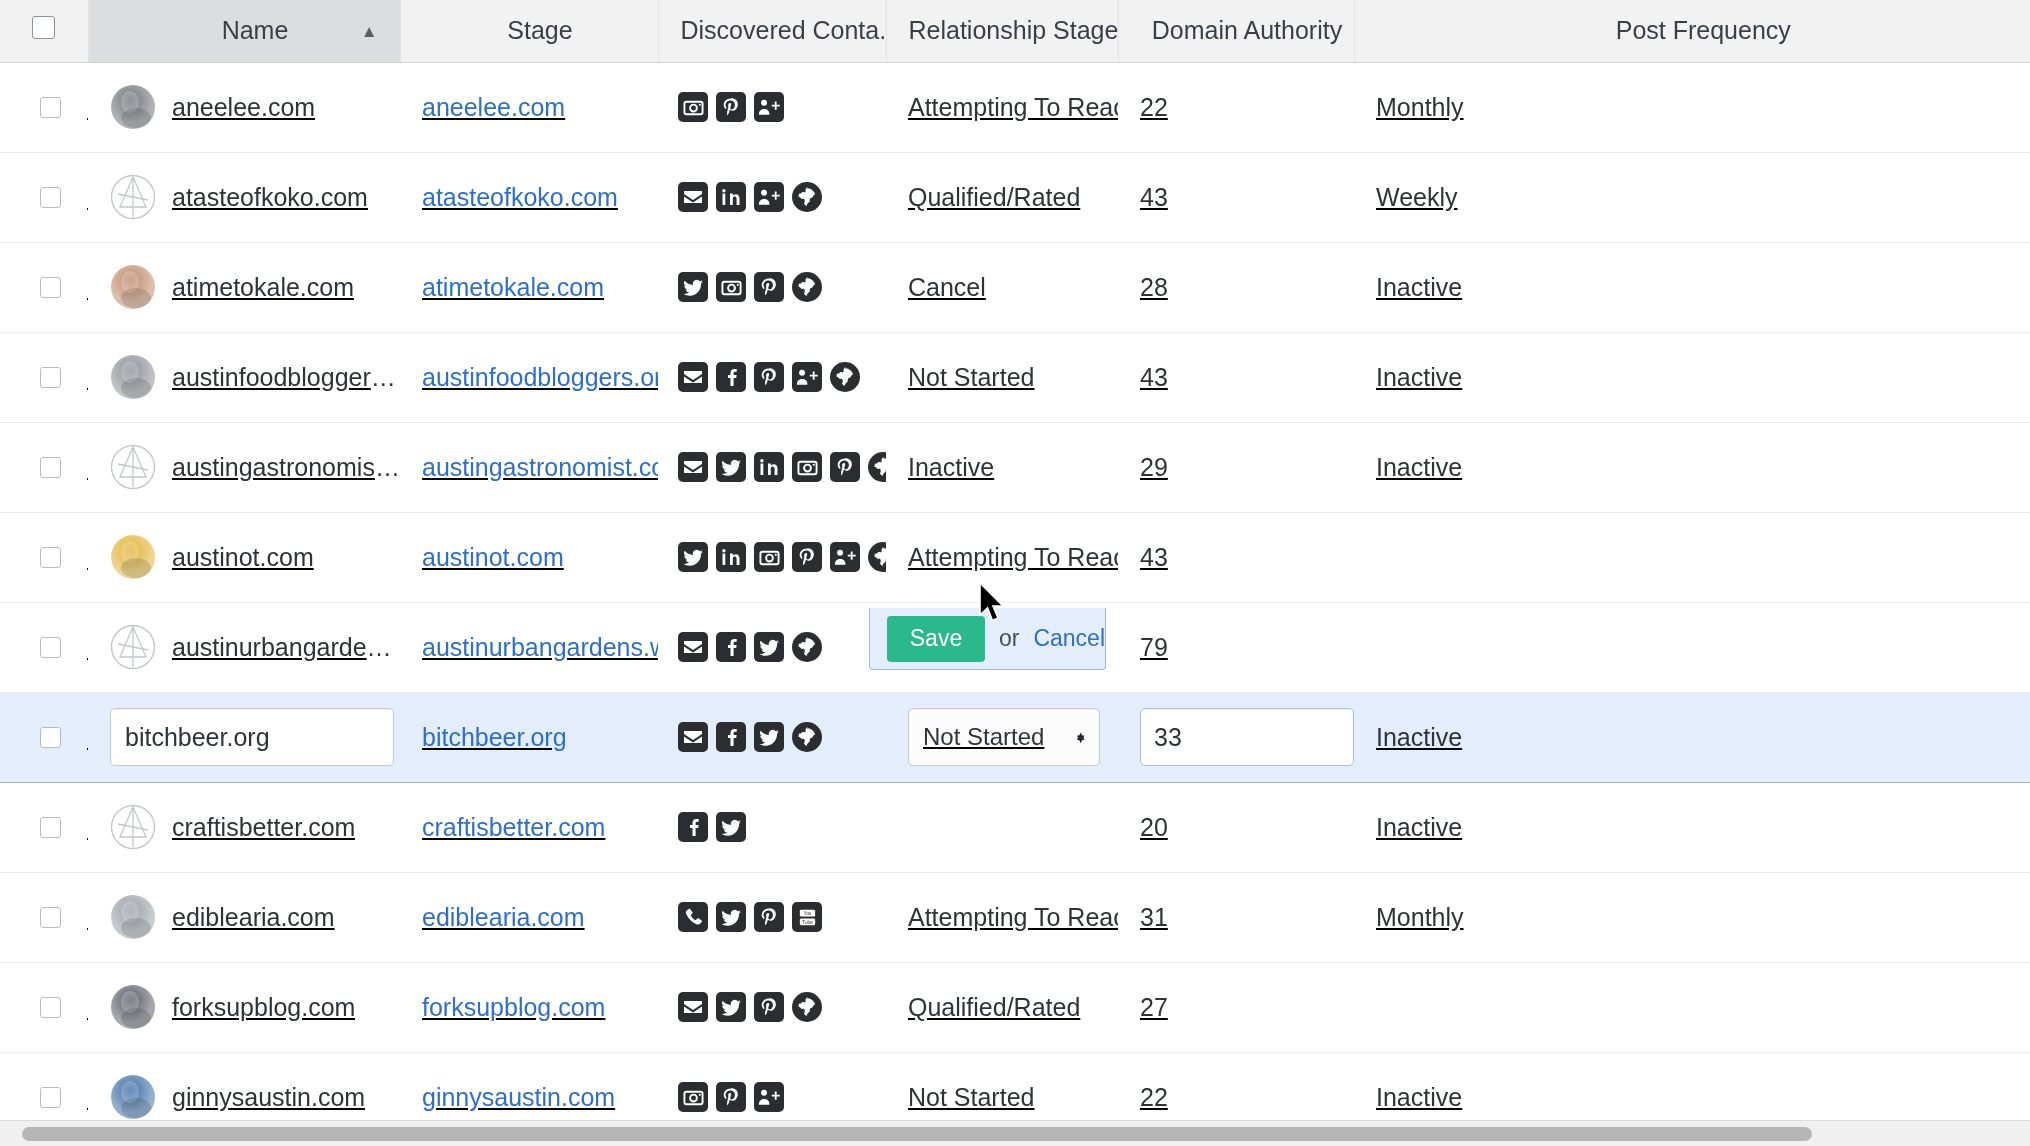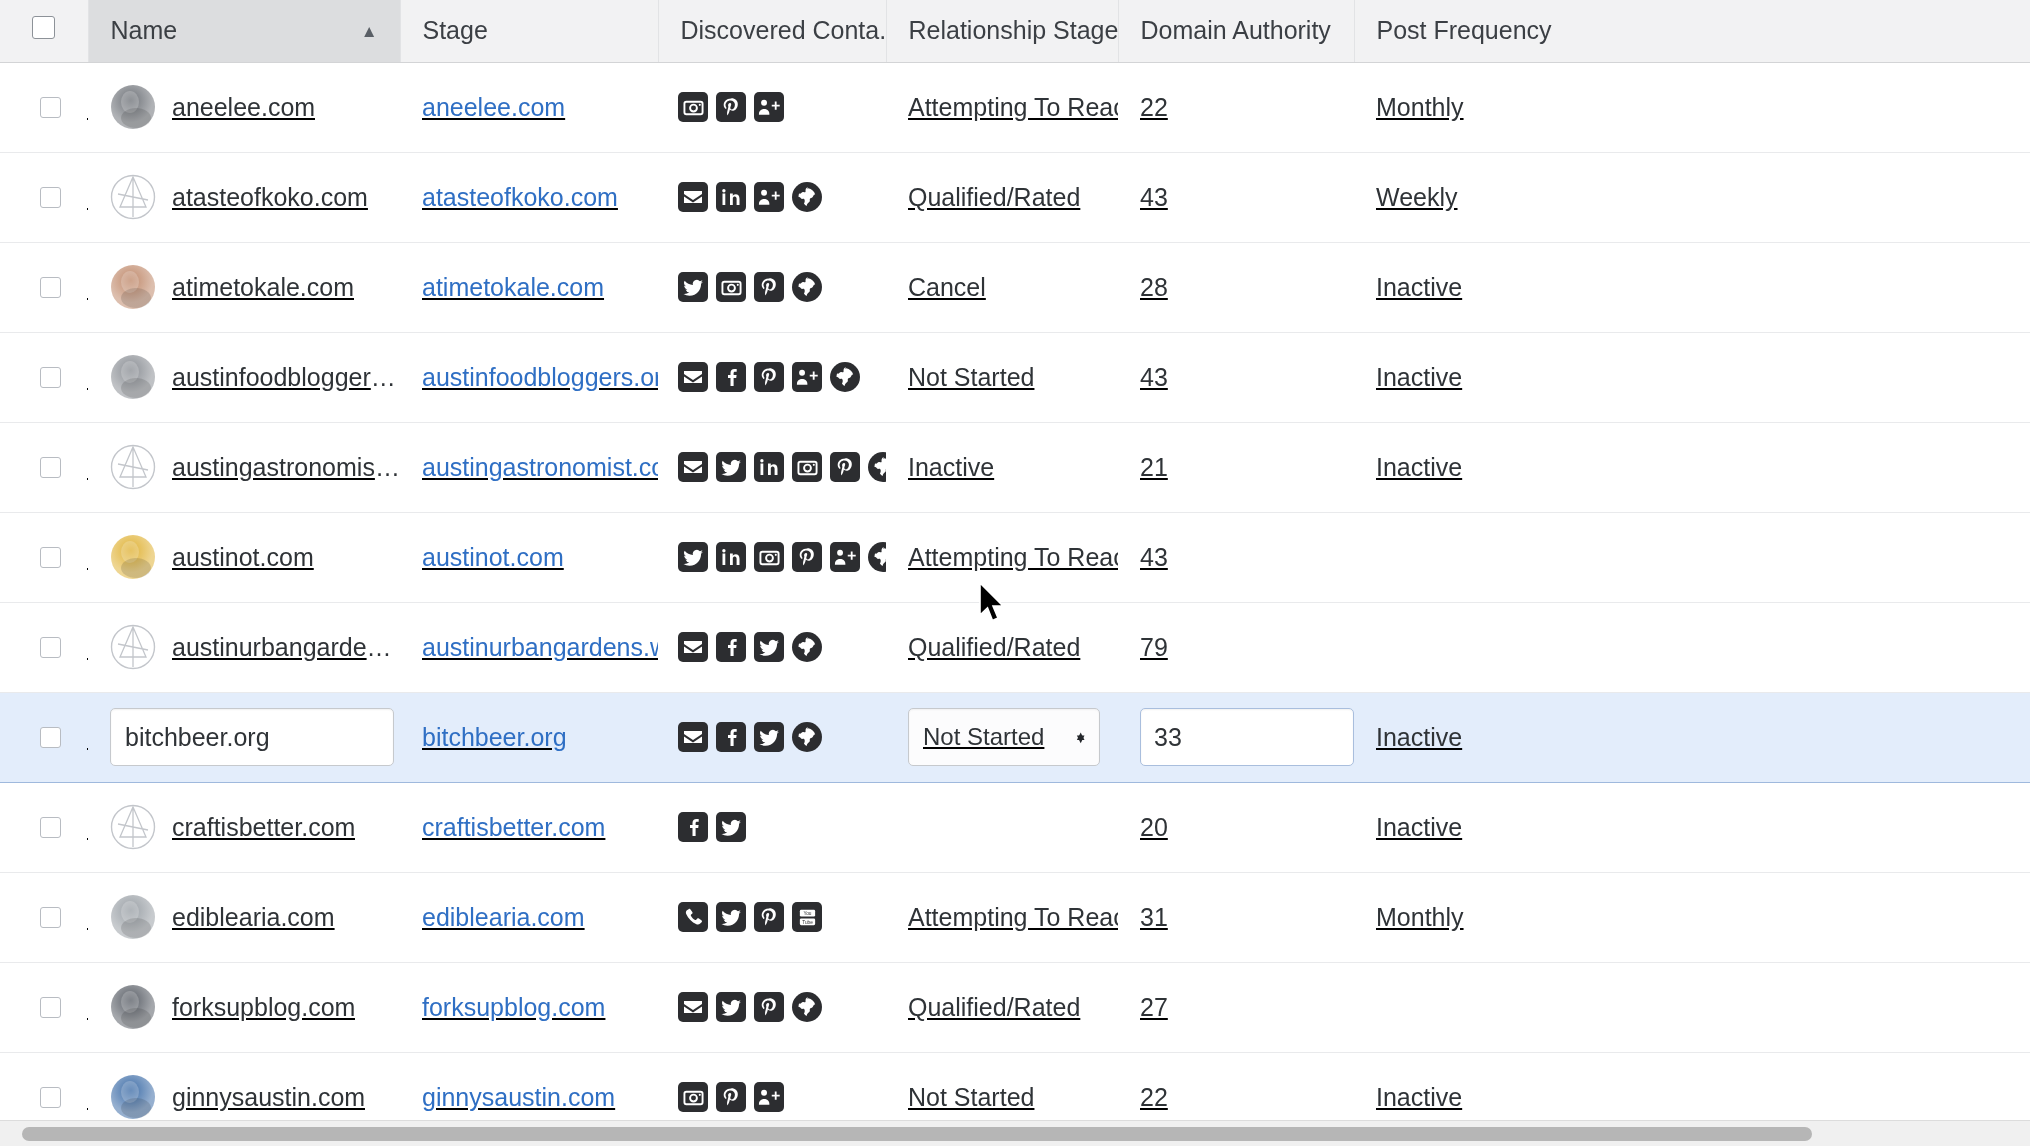--- a/index.html
+++ b/index.html
@@ -23,21 +23,21 @@
 
   
   thead th {
     height: 62px;
     background: #f2f2f3;
     border-bottom: 1px solid #d3d4d6;
     border-right: 1px solid #e2e3e5;
     font-size: 25px;
     font-weight: normal;
     color: #3b3f44;
-    text-align: left;
+    text-align: center;
     padding: 0 0 0 22px;
     vertical-align: middle;
     white-space: nowrap;
     position: relative;
   }
   thead th.sorted { background: #dcdddf; }
   thead th.th-check { padding-left: 0; text-align: center; }
   .sort-caret {
     position: absolute; right: 22px; top: 50%;
     transform: translateY(-50%);
@@ -483,21 +483,21 @@
                 </span>
                 <span class="sico round">
                   <svg width="25" height="25" viewBox="0 0 26 26">
                     <circle cx="13" cy="13" r="12" fill="#2c2d30"></circle>
                     <path fill="#fff" d="M13 2.2c-1.5 1.2-2.3 2.6-2 4.1.2 1.2-.6 1.5-1.6 1.2-1.3-.3-2-.2-2.6.6-.6.9-1.7 1.1-2.6.8-.4 1.2-.6 2.4-.5 3.6.9-.3 1.7.1 2.2.9.5.9 1.5 1.2 2.4 1 .8-.2 1.5.3 1.7 1.2.3 1.4 0 2.5-.7 3.7.6 1.1 1.6 2 2.8 2.6.2-1.6.9-2.8 2.1-3.6 1-.7 1.4-1.6 1.2-2.7-.2-1.1.3-1.8 1.3-2.1 1.2-.4 2-1.2 2.4-2.4.3-.9 1-1.3 1.9-1.2-.9-3.4-3.7-6-7.2-6.6-.2.1-.5.3-.8.9z"></path>
                   </svg>
                 </span>
               </div>
             </td>
             <td><span>Inactive</span></td>
-            <td><span>21</span></td>
+            <td><span>29</span></td>
             <td><span>Inactive</span></td>
           </tr>
           <tr>
             <td>
               <div class="cell-check">
                 <span class="row-checkbox"></span>
                 <span class="star">★</span>
               </div>
             </td>
             <td>
@@ -855,20 +855,25 @@
               </div>
             </td>
             <td><span>Not Started</span></td>
             <td><span>22</span></td>
             <td><span>Inactive</span></td>
           </tr>
         </tbody>
     </table>
   </div>
 
+  <div class="save-pop">
+    <button class="btn-save">Save</button>
+    <span class="or-text">or</span>
+    <button class="btn-cancel">Cancel</button>
+  </div>
 
   <svg class="cursor" width="30" height="44" viewBox="0 0 30 44">
     <path d="M2 1 L2 33 L9.5 26 L14.5 38.5 L20 36 L15 24 L25 24 Z" fill="#000" stroke="#fff" stroke-width="1.6"></path>
   </svg>
 
   <div class="hscroll">
     <div class="thumb"></div>
   </div>
 </div>
 

